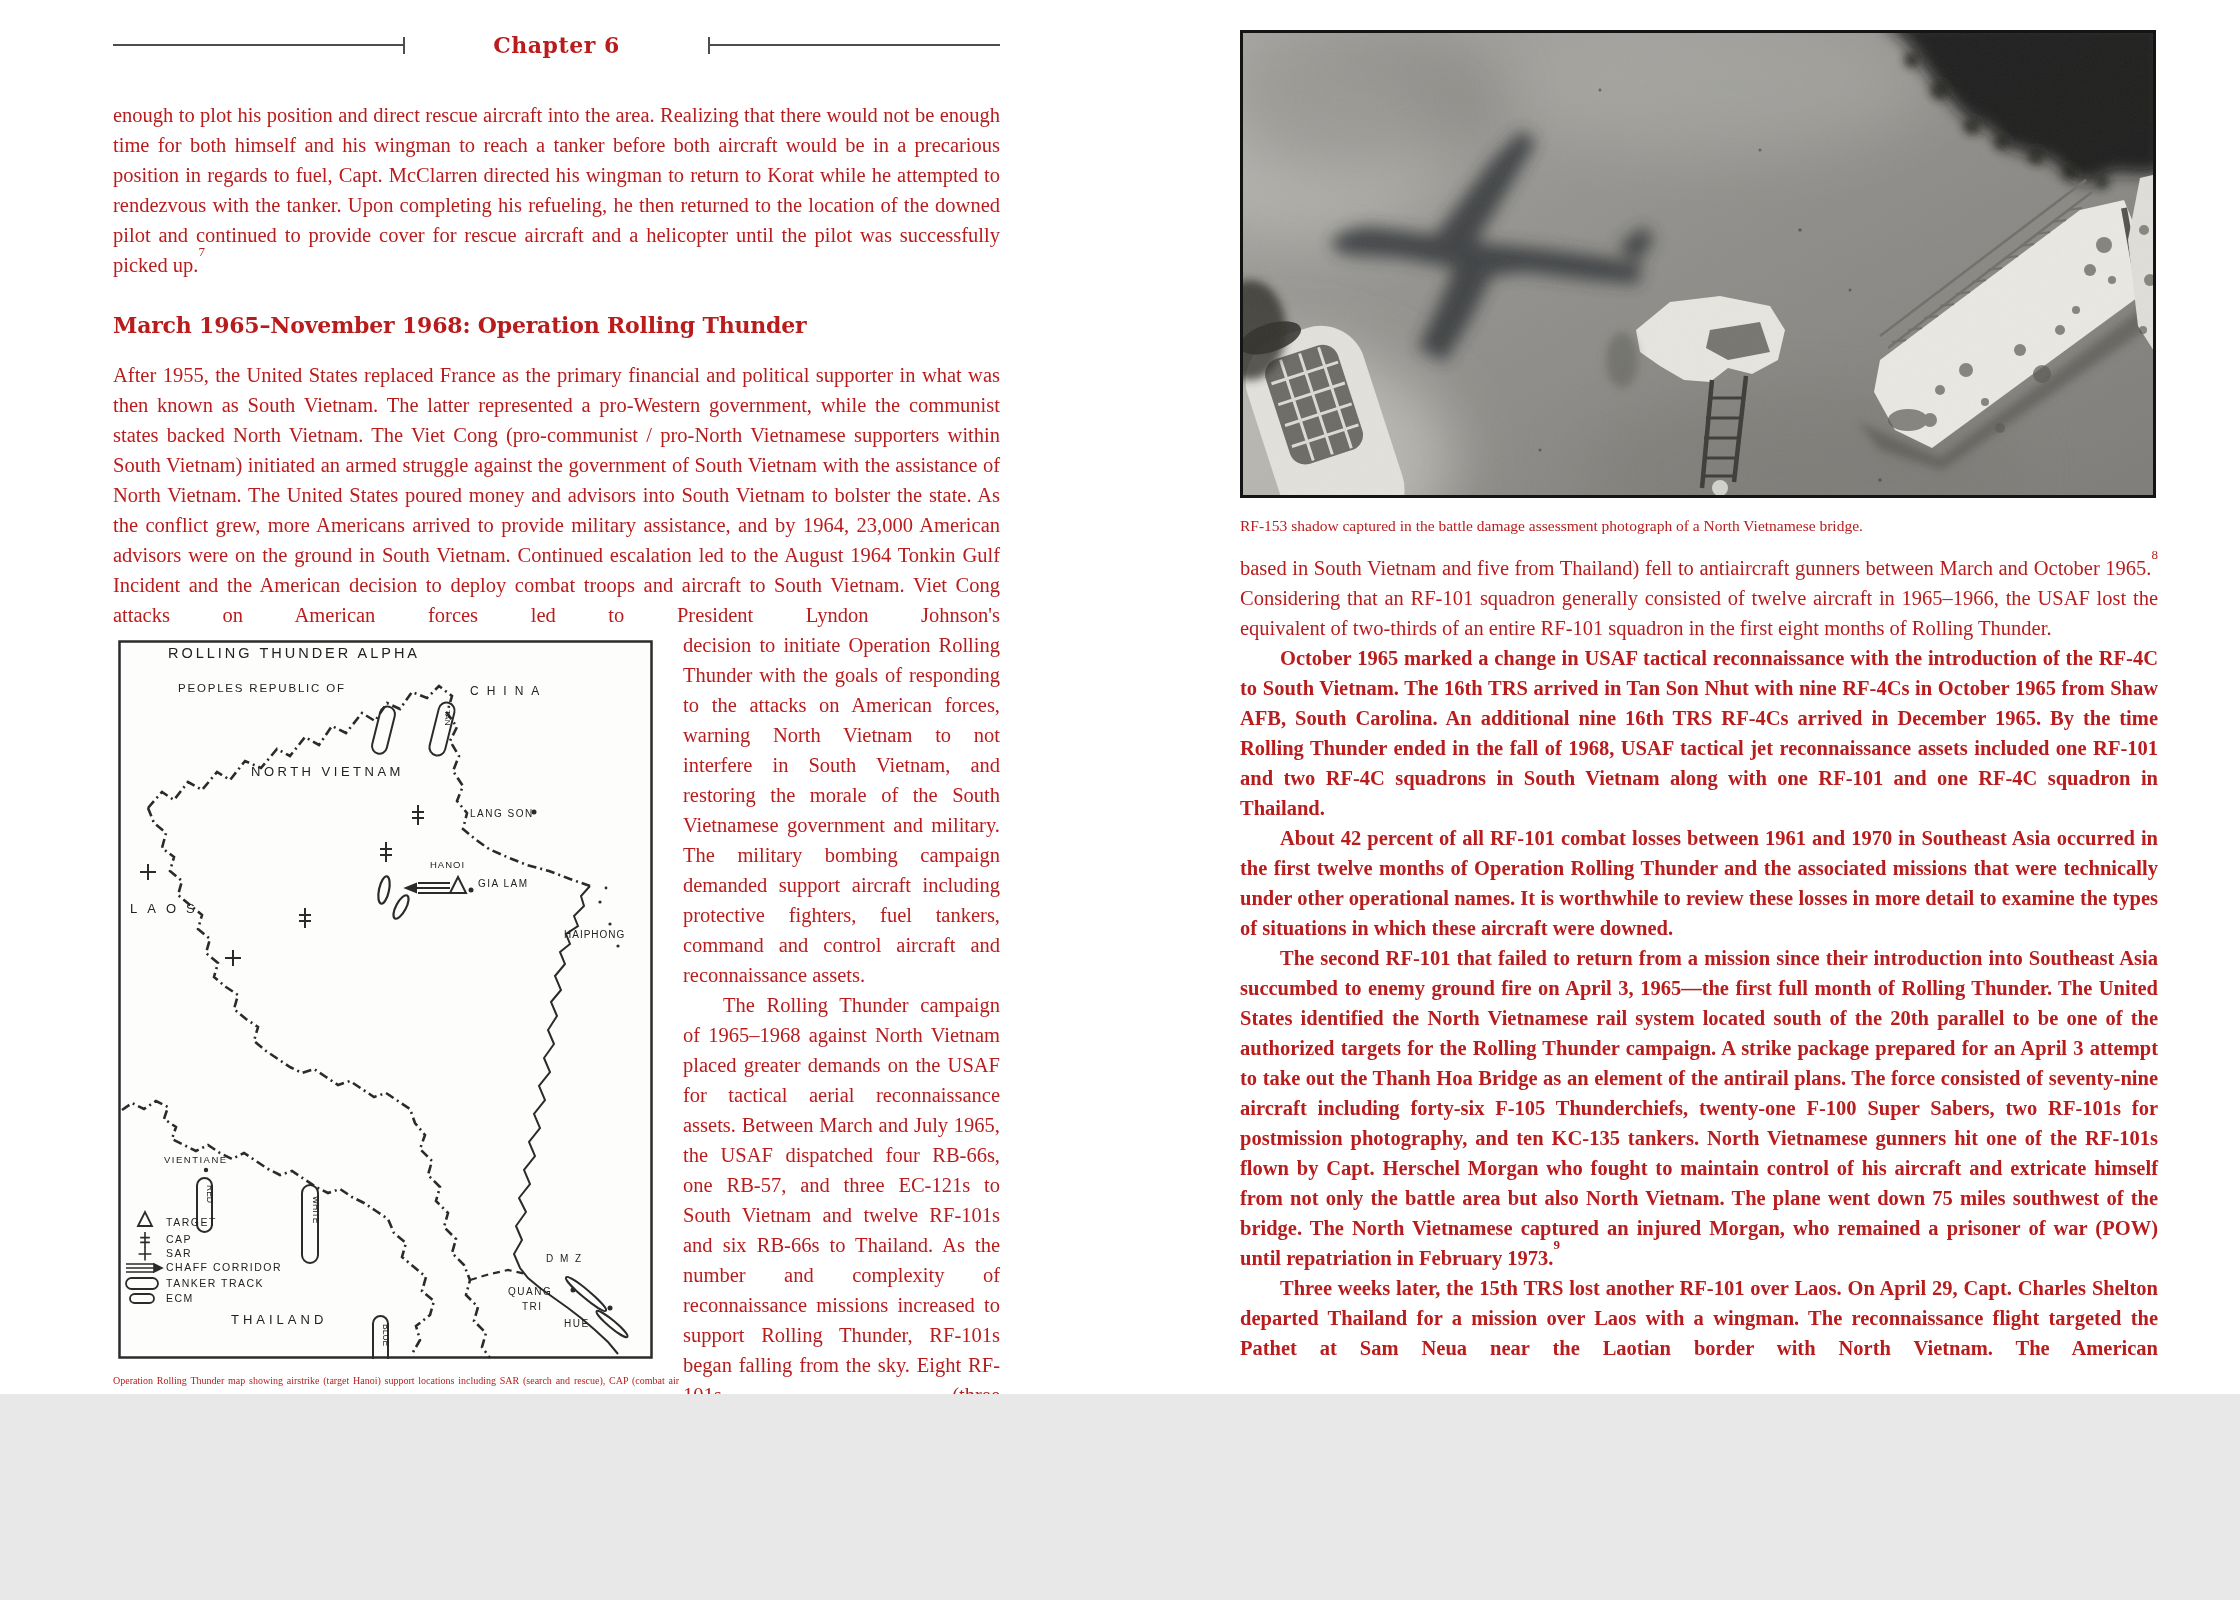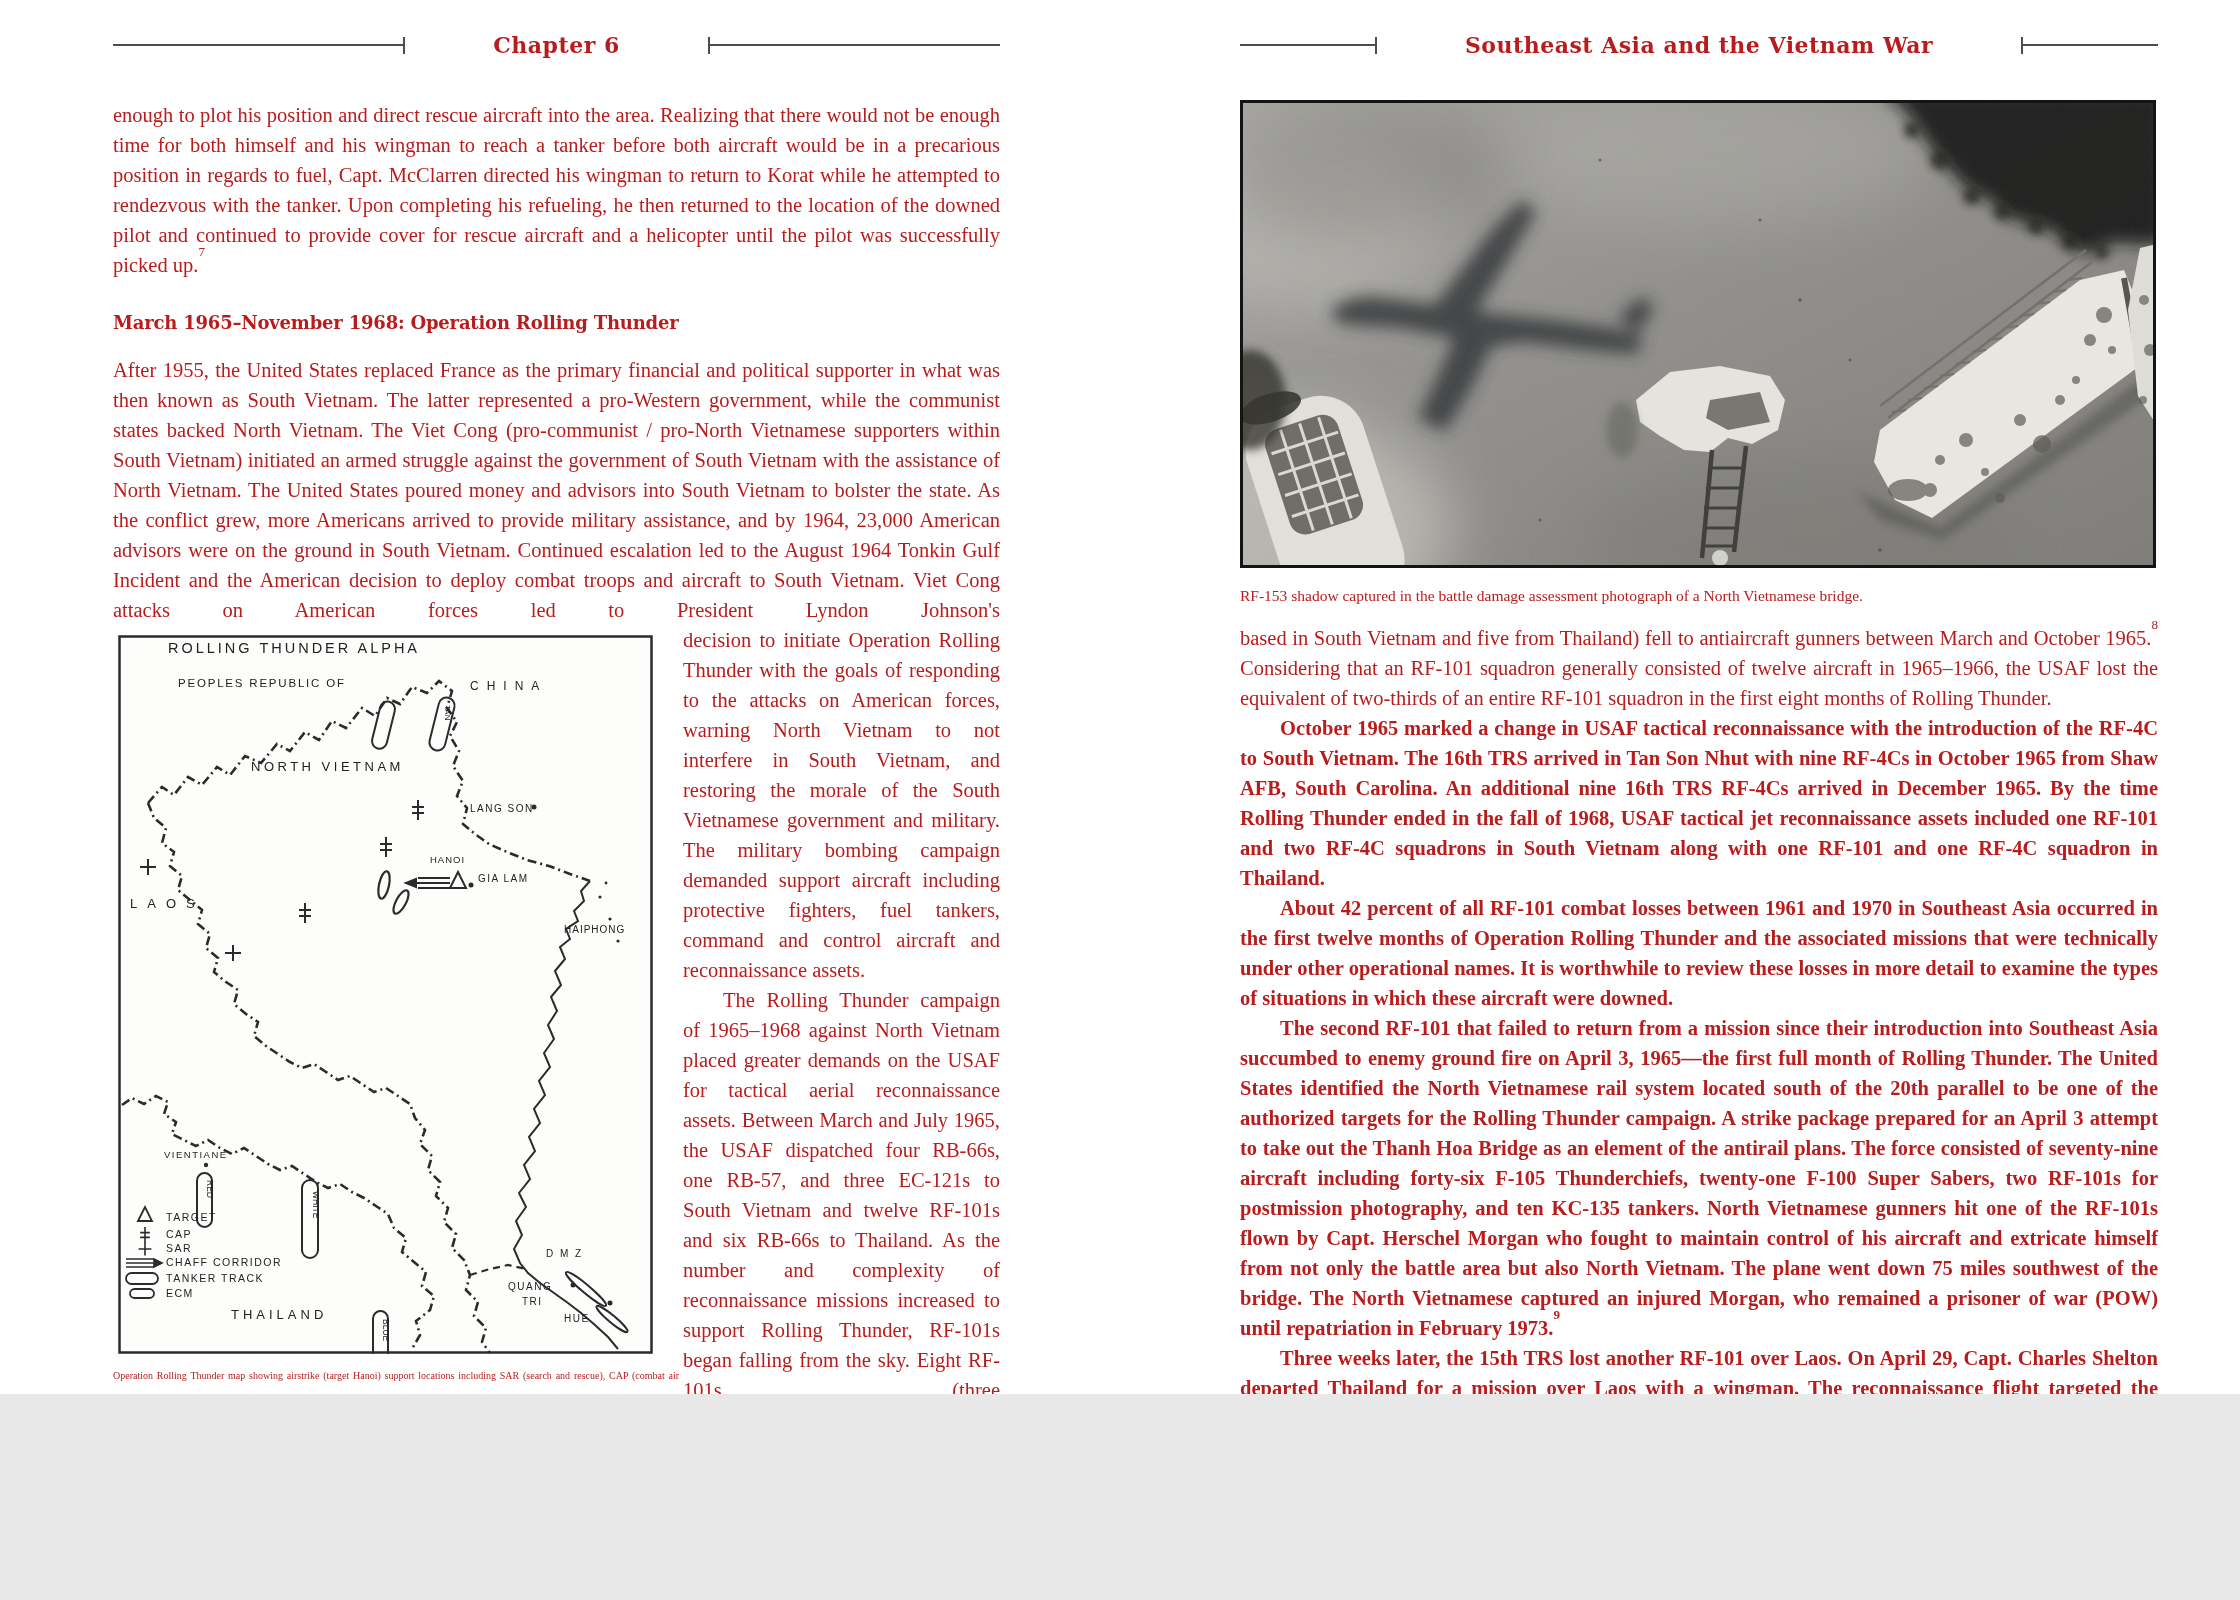--- a/index.html
+++ b/index.html
@@ -26,21 +26,21 @@
   }
 
   
   p.body { margin:0; font-size:20.5px; line-height:30px; text-align:justify; }
   p.indent { text-indent:40px; }
   p.cont-last { text-align-last:justify; }
   sup.fnref { font-size:13px; line-height:0; position:relative; top:-8px; }
 
   h2.section {
     margin:32px 0 22px 0; font-family:"DejaVu Serif", serif; font-weight:bold;
-    font-size:18px; letter-spacing:-0.2px;
+    font-size:22px; letter-spacing:-0.2px;
   }
 
   
   figure { margin:0; padding:0; }
   .map-fig { float:left; width:570px; margin:10px 0 0 0; }
   .map-fig svg { display:block; margin-left:5px; }
   .fig-caption {
     font-size:10px; line-height:23px; text-align:justify; margin-top:10px; width:566px;
   }
   .photo-fig { margin:0 0 0 0; }
@@ -188,25 +188,20 @@
       <figcaption class="fig-caption">Operation Rolling Thunder map showing airstrike (target Hanoi) support locations including SAR (search and rescue), CAP (combat air patrol, fighter coverage), ECM (electronic countermeasures aircraft, often EB-66s), and tankers (fuel)</figcaption>
     </figure>
 
     <p class="body">decision to initiate Operation Rolling Thunder with the goals of responding to the attacks on American forces, warning North Vietnam to not interfere in South Vietnam, and restoring the morale of the South Vietnamese government and military. The military bombing campaign demanded support aircraft including protective fighters, fuel tankers, command and control aircraft and reconnaissance assets.</p>
     <p class="body indent cont-last">The Rolling Thunder campaign of 1965–1968 against North Vietnam placed greater demands on the USAF for tactical aerial reconnaissance assets. Between March and July 1965, the USAF dispatched four RB-66s, one RB-57, and three EC-121s to South Vietnam and twelve RF-101s and six RB-66s to Thailand. As the number and complexity of reconnaissance missions increased to support Rolling Thunder, RF-101s began falling from the sky. Eight RF-101s (three</p>
     <div class="clear"></div>
   </div>
 
   <div class="page page-right">
 
-    <div class="runhead">
-      <div class="rh-rule tick-right"></div>
-      <div class="rh-title">Southeast Asia and the Vietnam War</div>
-      <div class="rh-rule tick-left"></div>
-    </div>
 
     <figure class="photo-fig">
       <svg width="916" height="468" viewBox="0 0 916 468">
         <defs>
           <linearGradient id="bgGrad" x1="0" y1="0" x2="1" y2="1">
             <stop offset="0" stop-color="#a7a6a2"></stop>
             <stop offset="0.45" stop-color="#908f8b"></stop>
             <stop offset="1" stop-color="#7d7c78"></stop>
           </linearGradient>
           <filter id="b30" x="-60%" y="-60%" width="220%" height="220%">

